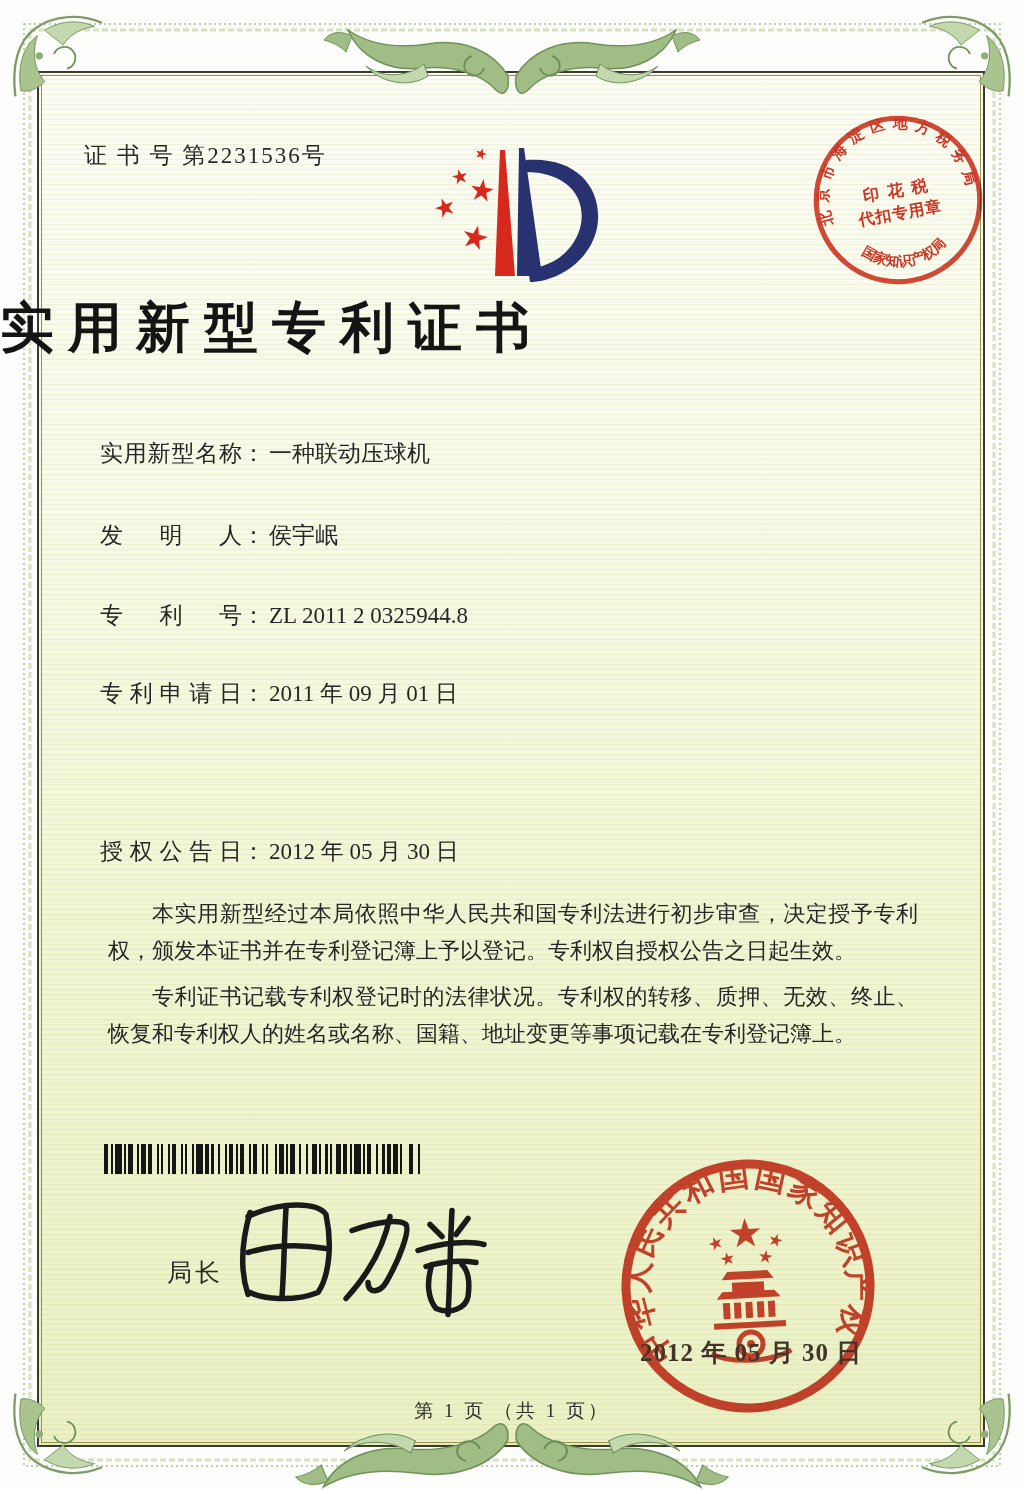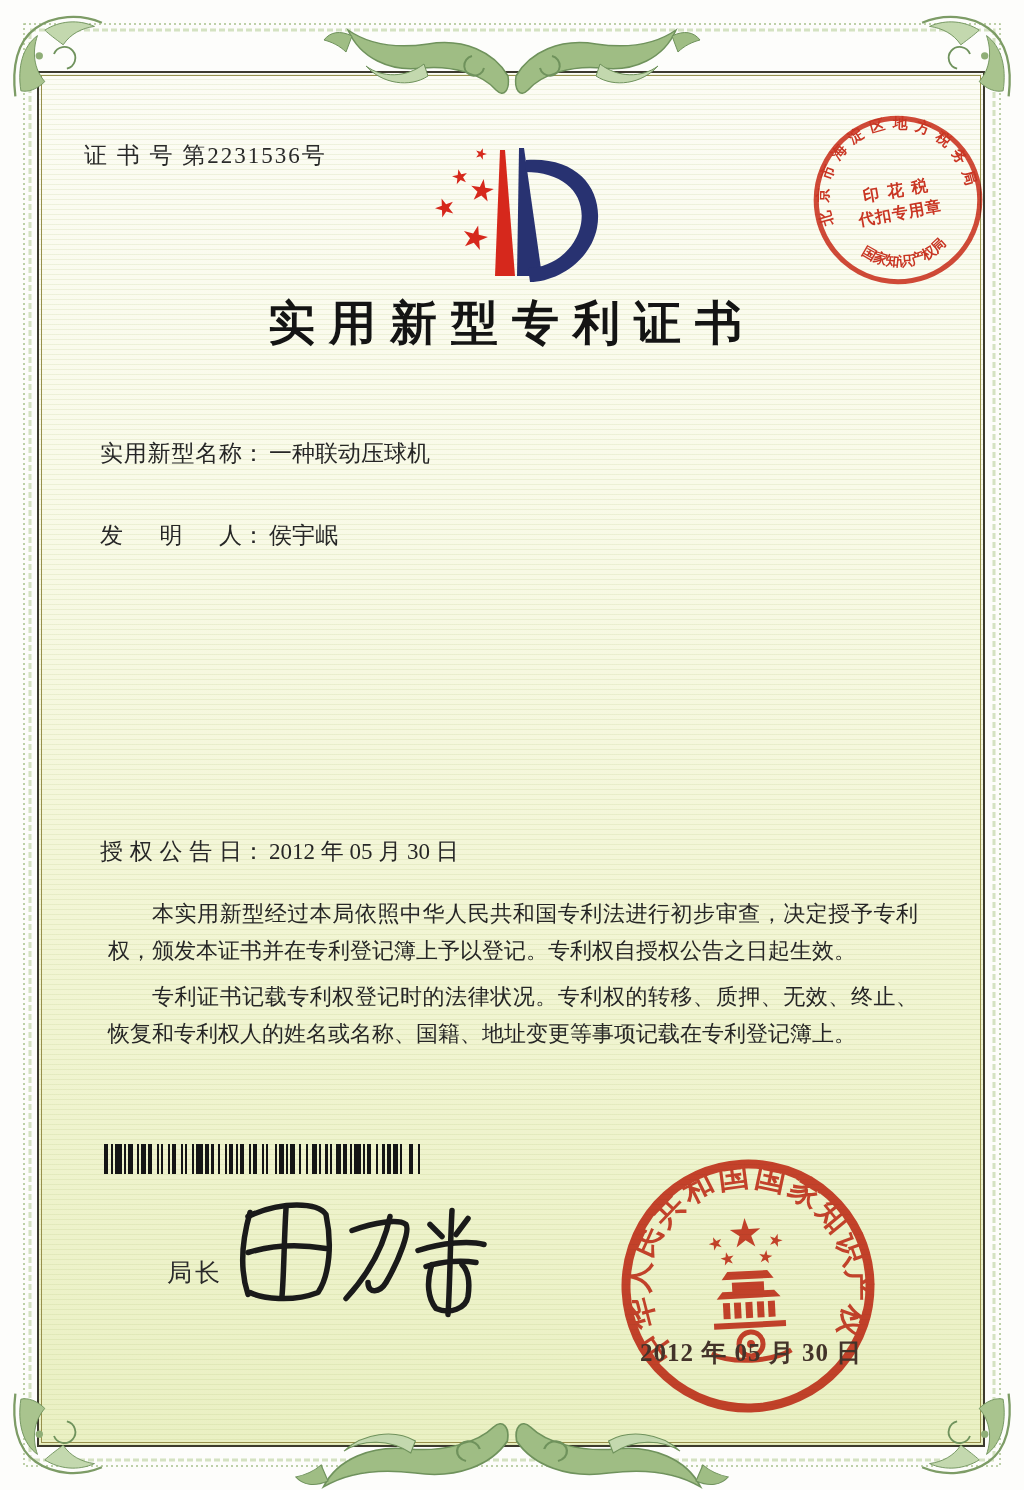--- a/index.html
+++ b/index.html
@@ -18,22 +18,22 @@
       repeating-linear-gradient(0deg, rgba(168,190,110,.16) 0 1px, rgba(0,0,0,0) 1px 5px),
       linear-gradient(180deg,#fcfcf4 0%,#f9fae8 30%,#f2f5d4 62%,#eaf0c3 100%);
   }
   .frame::before{
     content:"";position:absolute;inset:2px;border:1px solid #97904c;pointer-events:none;
   }
   .cert-no{position:absolute;left:84px;top:140px;z-index:3;font-size:23px;letter-spacing:2px;color:#2a2a2a;}
   .logo{position:absolute;left:402px;top:126px;z-index:3;}
   .stamp-tr{position:absolute;left:806px;top:108px;z-index:4;mix-blend-mode:multiply;}
   .title{
-    position:absolute;left:0;right:0;top:292px;margin:0;z-index:3;text-align:center;
-    font-size:47px;font-weight:700;letter-spacing:14px;color:#141414;
+    position:absolute;left:0;right:0;top:292px;margin:0;z-index:3;
+    font-size:54px;font-weight:700;letter-spacing:14px;color:#141414;
   }
   .field{position:absolute;left:100px;z-index:3;font-size:23px;color:#262626;white-space:nowrap;}
   .flabel{display:inline-block;width:142px;text-align:justify;text-align-last:justify;vertical-align:bottom;}
   .colon{margin-right:4px;}
   .f0{top:438px;} .f1{top:520px;} .f2{top:600px;} .f3{top:678px;} .f4{top:756px;} .f5{top:836px;}
   .paras{position:absolute;left:98px;top:886px;width:830px;z-index:3;font-size:22px;line-height:36.5px;color:#262626;text-align:justify;}
   .paras p{margin:10px;text-indent:2em;}
   .barcode{position:absolute;left:104px;top:1144px;height:30px;z-index:3;display:flex;align-items:stretch;}
   .barcode span{display:block;height:100%;}
   .barcode .bar{background:#151515;}
@@ -122,20 +122,26 @@
     </g>
   </svg>
 
   <h1 class="title">实用新型专利证书</h1>
 
   <div class="field f0">
     <span class="flabel">实用新型名称</span><span class="colon">：</span><span class="fvalue">一种联动压球机</span>
   </div>
   <div class="field f1">
     <span class="flabel">发明人</span><span class="colon">：</span><span class="fvalue">侯宇岷</span>
+  </div>
+  <div class="field f2">
+    <span class="flabel">专利号</span><span class="colon">：</span><span class="fvalue">ZL 2011 2 0325944.8</span>
+  </div>
+  <div class="field f3">
+    <span class="flabel">专利申请日</span><span class="colon">：</span><span class="fvalue">2011 年 09 月 01 日</span>
   </div>
   <div class="field f5">
     <span class="flabel">授权公告日</span><span class="colon">：</span><span class="fvalue">2012 年 05 月 30 日</span>
   </div>
 
   <div class="paras">
     <p>本实用新型经过本局依照中华人民共和国专利法进行初步审查，决定授予专利权，颁发本证书并在专利登记簿上予以登记。专利权自授权公告之日起生效。</p>
     <p>专利证书记载专利权登记时的法律状况。专利权的转移、质押、无效、终止、恢复和专利权人的姓名或名称、国籍、地址变更等事项记载在专利登记簿上。</p>
   </div>
 
@@ -290,14 +296,15 @@
         </g>
         <rect x="114" y="186" width="72" height="6"></rect>
         <circle cx="150" cy="208" r="12" fill="none" stroke="#cf3726" stroke-width="5"></circle>
         <circle cx="150" cy="208" r="4"></circle>
         <path d="M110,216 C130,227 170,227 190,216" fill="none" stroke="#cf3726" stroke-width="5"></path>
       </g>
     </g>
   </svg>
   <div class="seal-date">2012 年 05 月 30 日</div>
 
+  <div class="footer">第 1 页 （共 1 页）</div>
 
 </div>
 
 </body></html>

